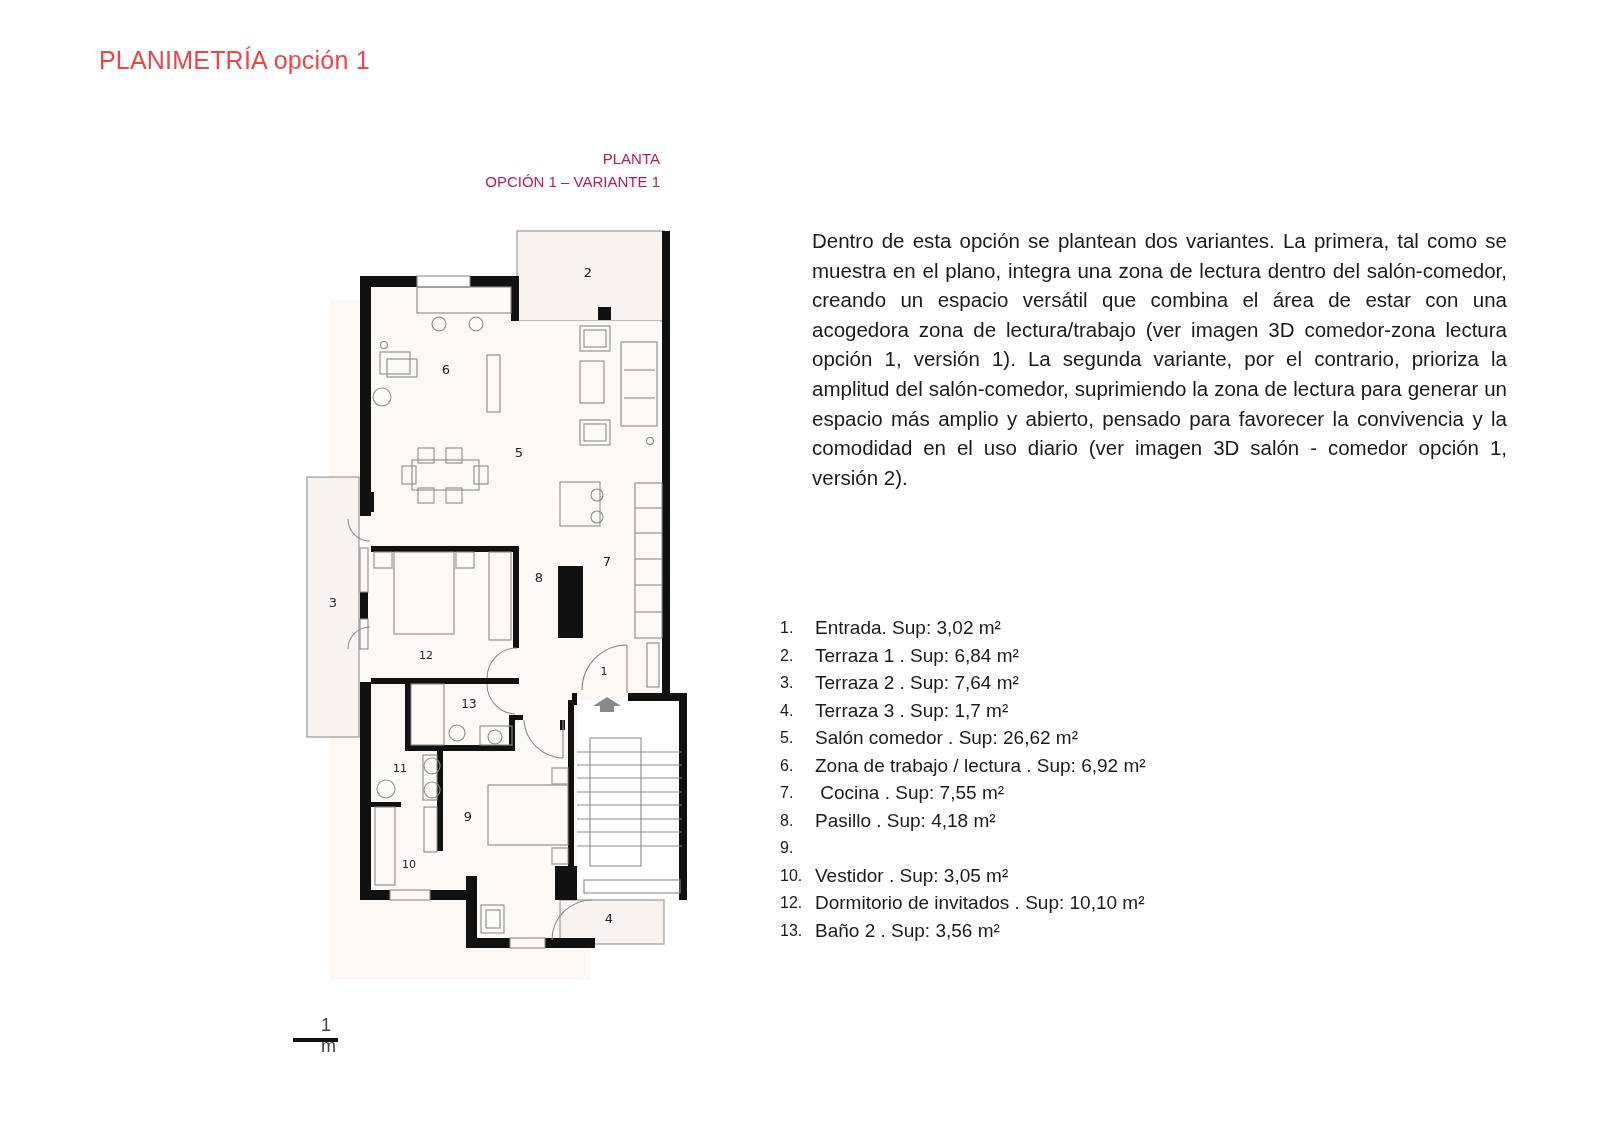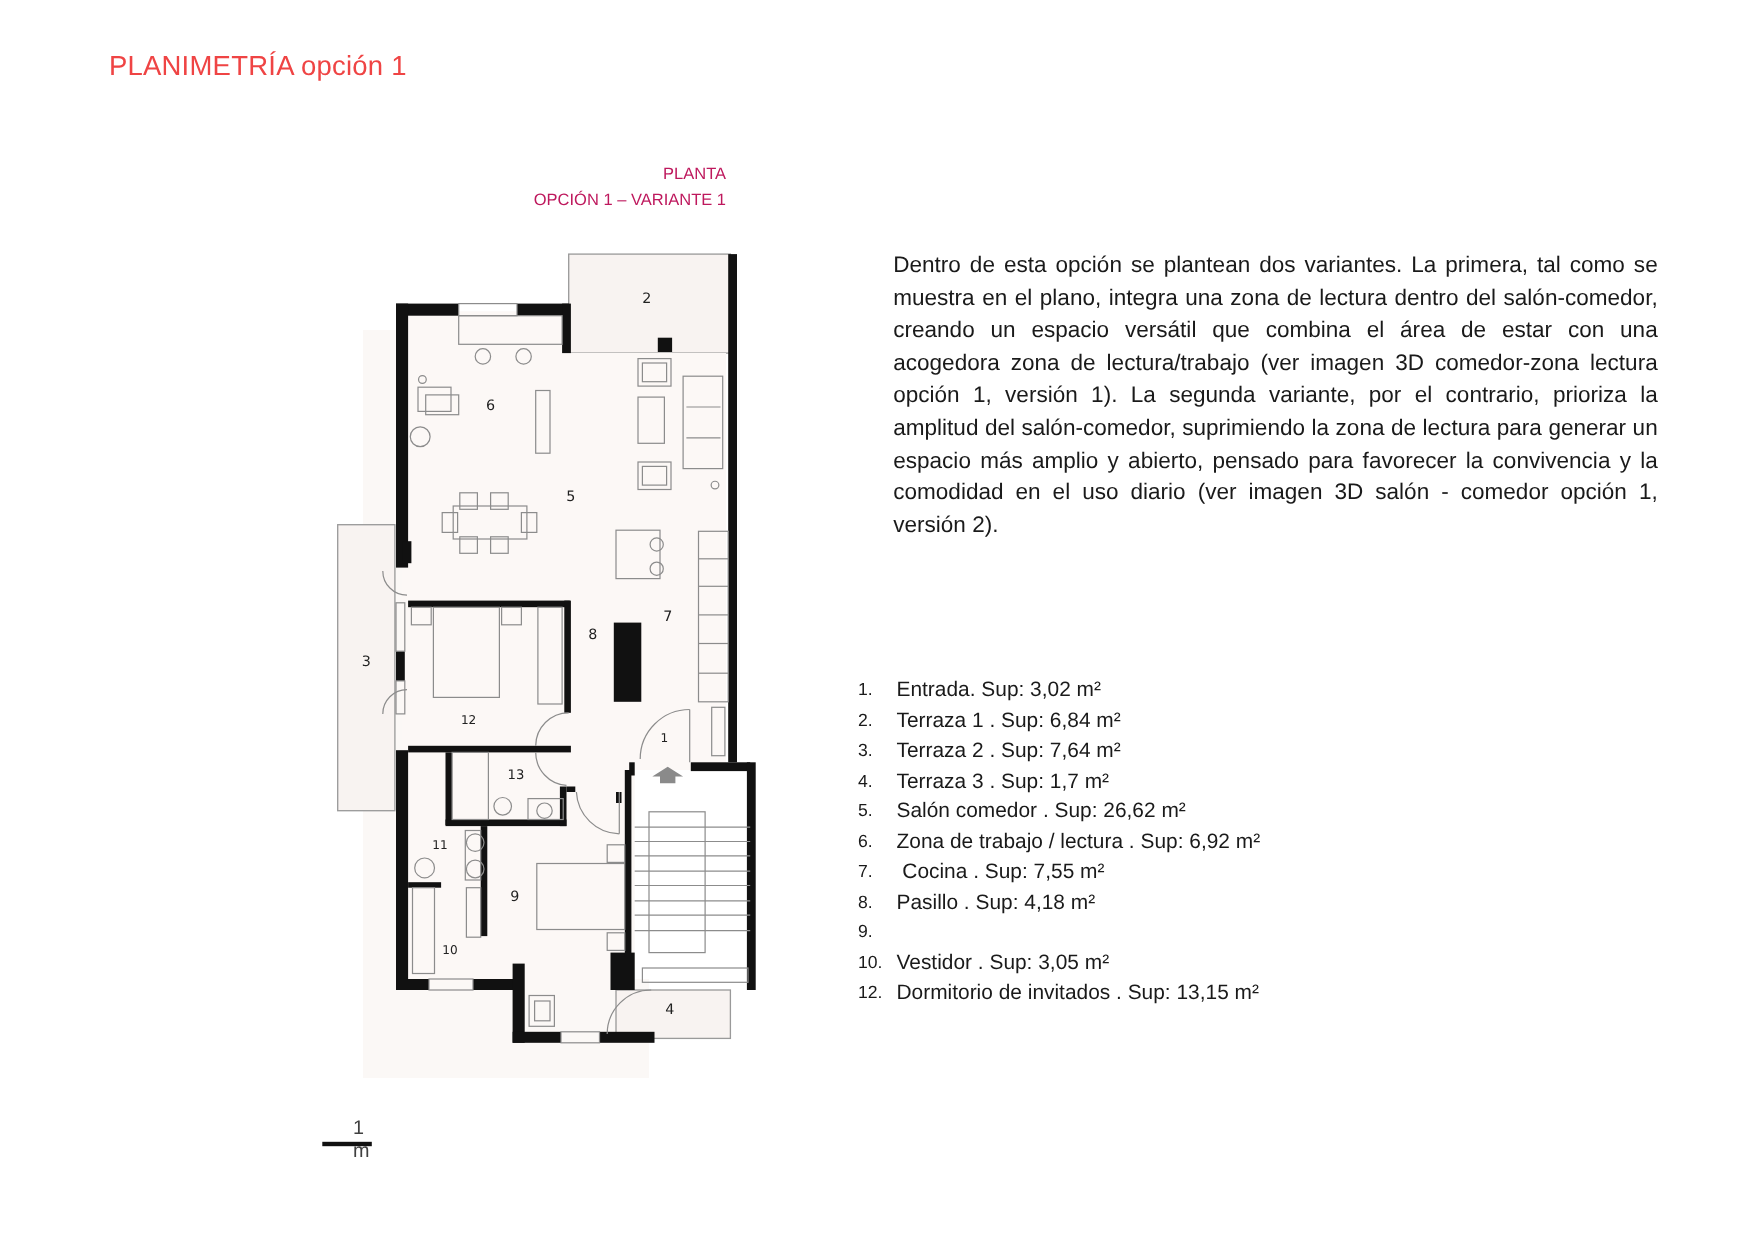--- a/index.html
+++ b/index.html
@@ -239,20 +239,24 @@
     </li>
   <li>
       <span class="num">9.</span>
     </li>
   <li>
       <span class="num">10.</span>
       <span>Vestidor . Sup: 3,05 m²</span>
     </li>
   <li>
       <span class="num">12.</span>
-      <span>Dormitorio de invitados . Sup: 13,15 m²</span>
+      <span>Dormitorio de invitados . Sup: 10,10 m²</span>
+    </li>
+  <li>
+      <span class="num">13.</span>
+      <span>Baño 2 . Sup: 3,56 m²</span>
     </li>
 </ul>
 
 <div class="scale">
   <span class="label">1 m</span>
   <span class="bar"></span>
 </div>
 
 </body></html>

